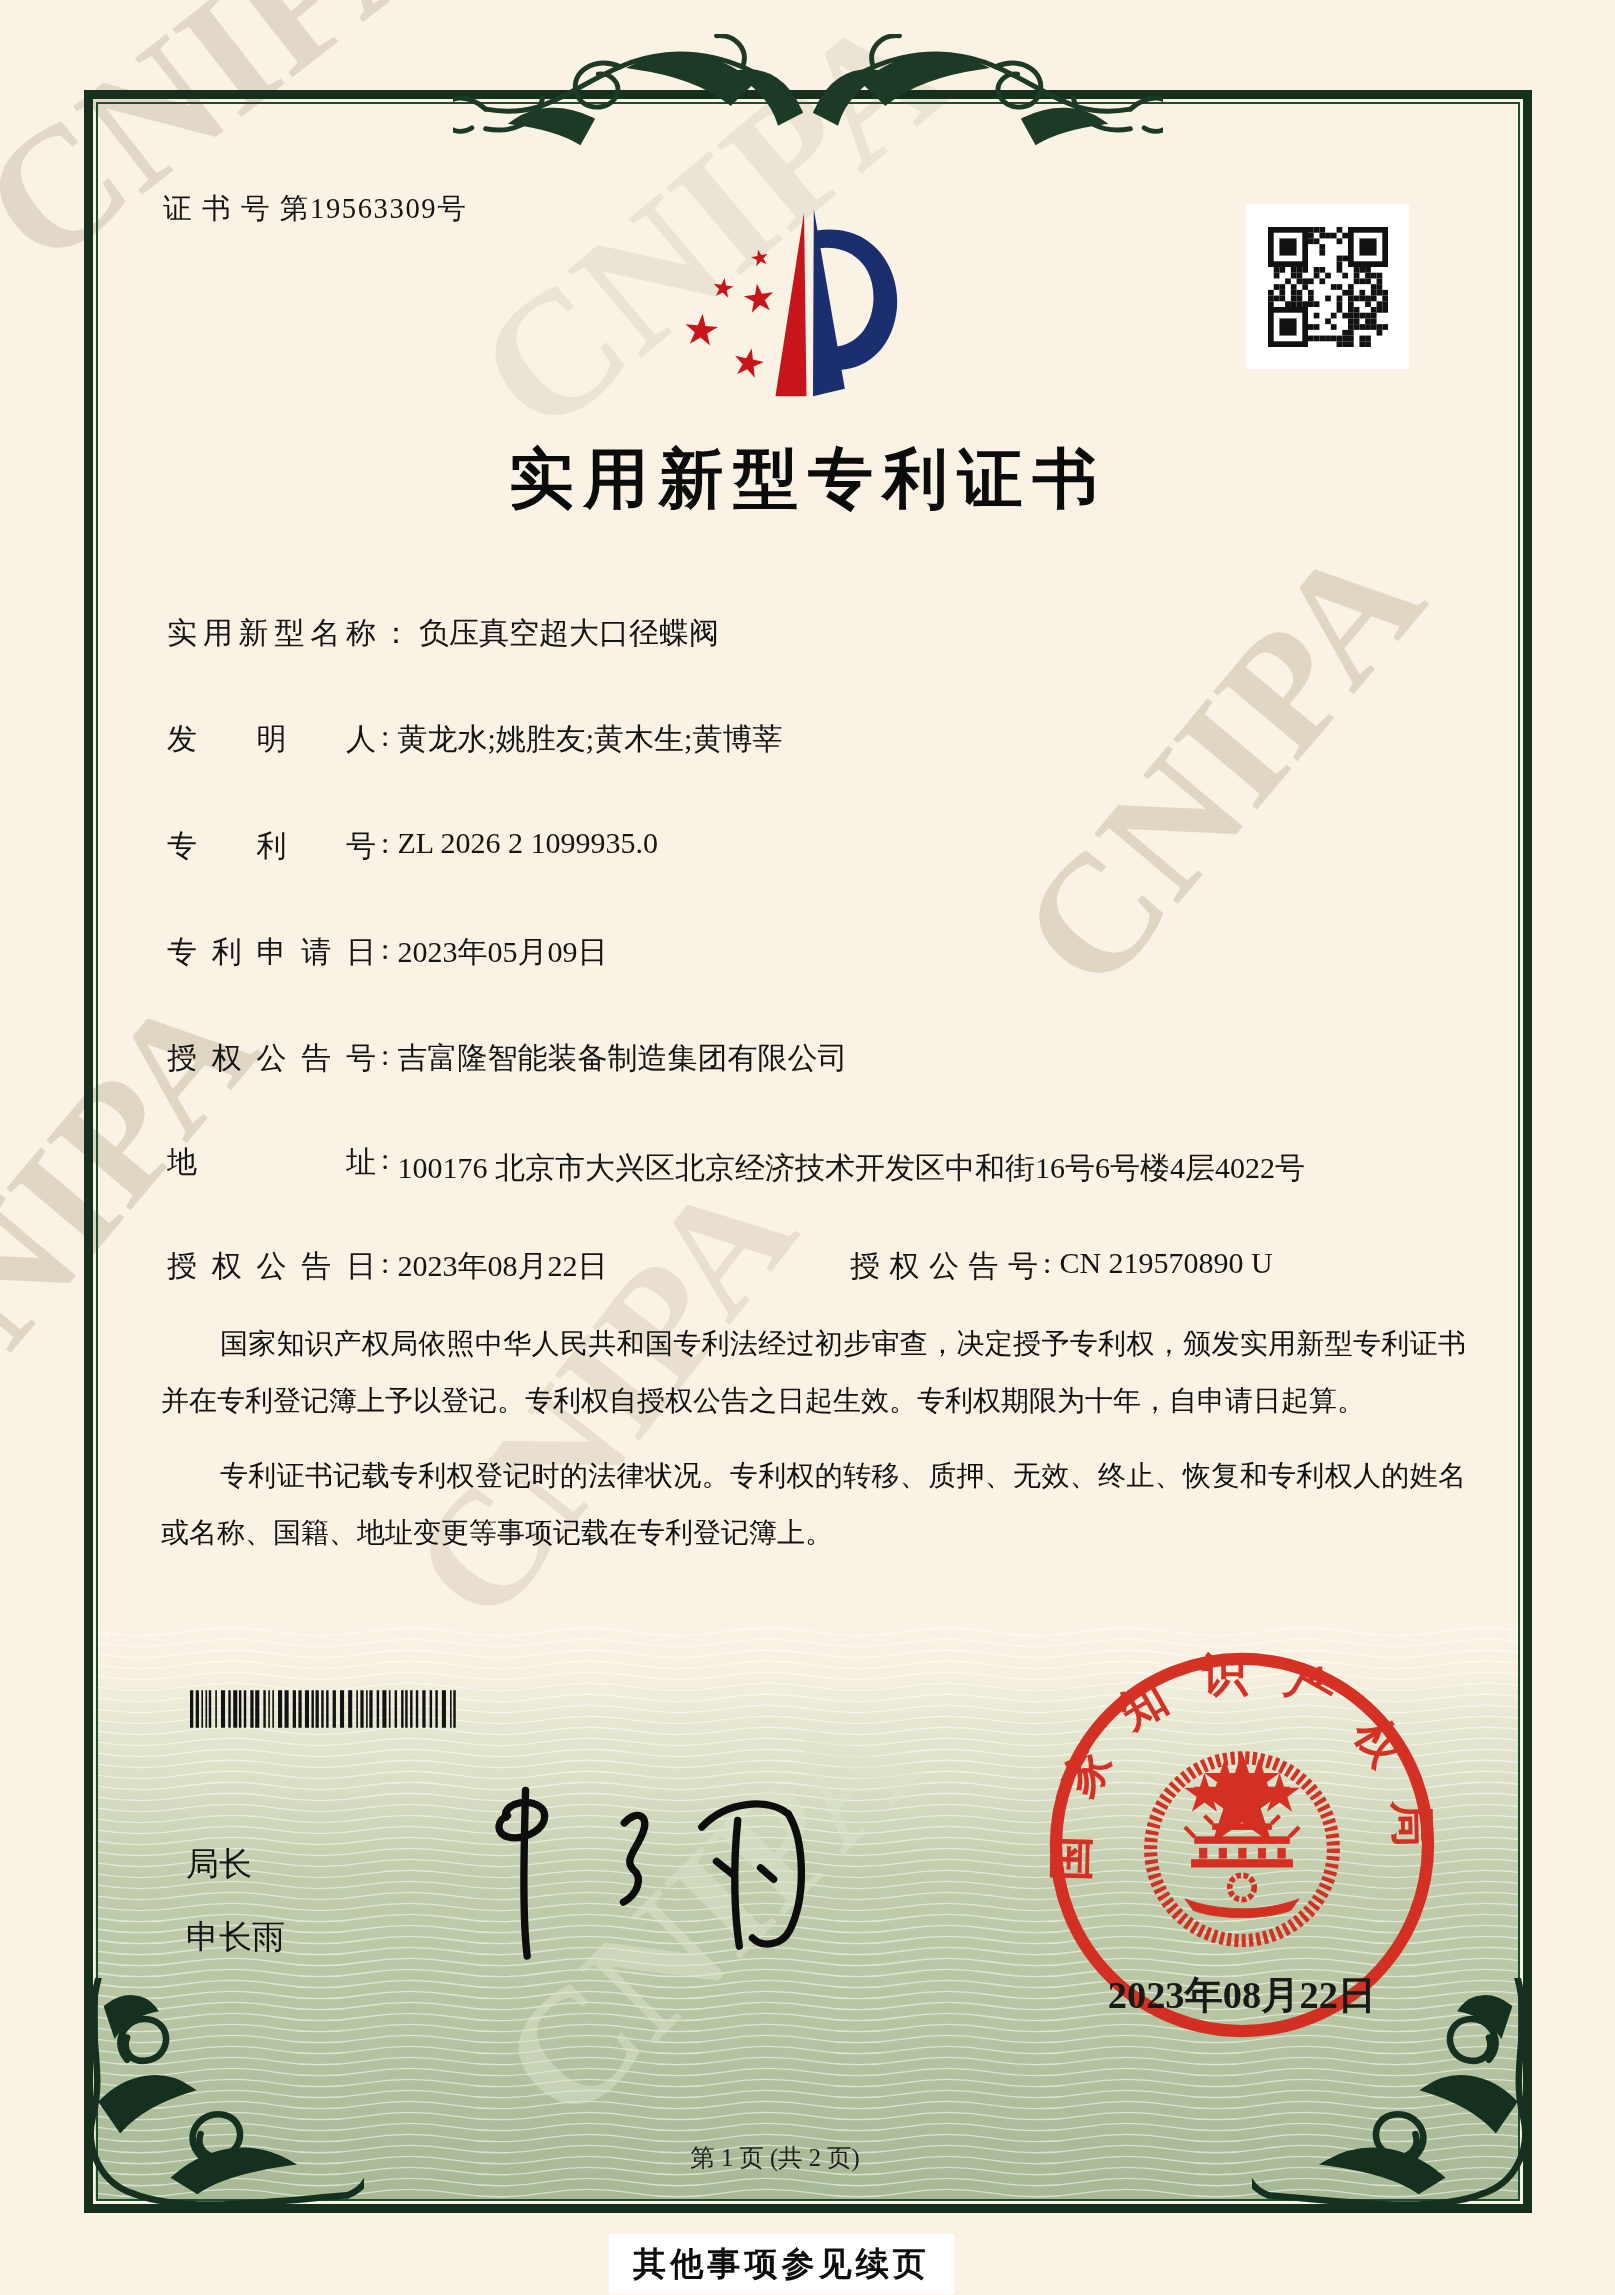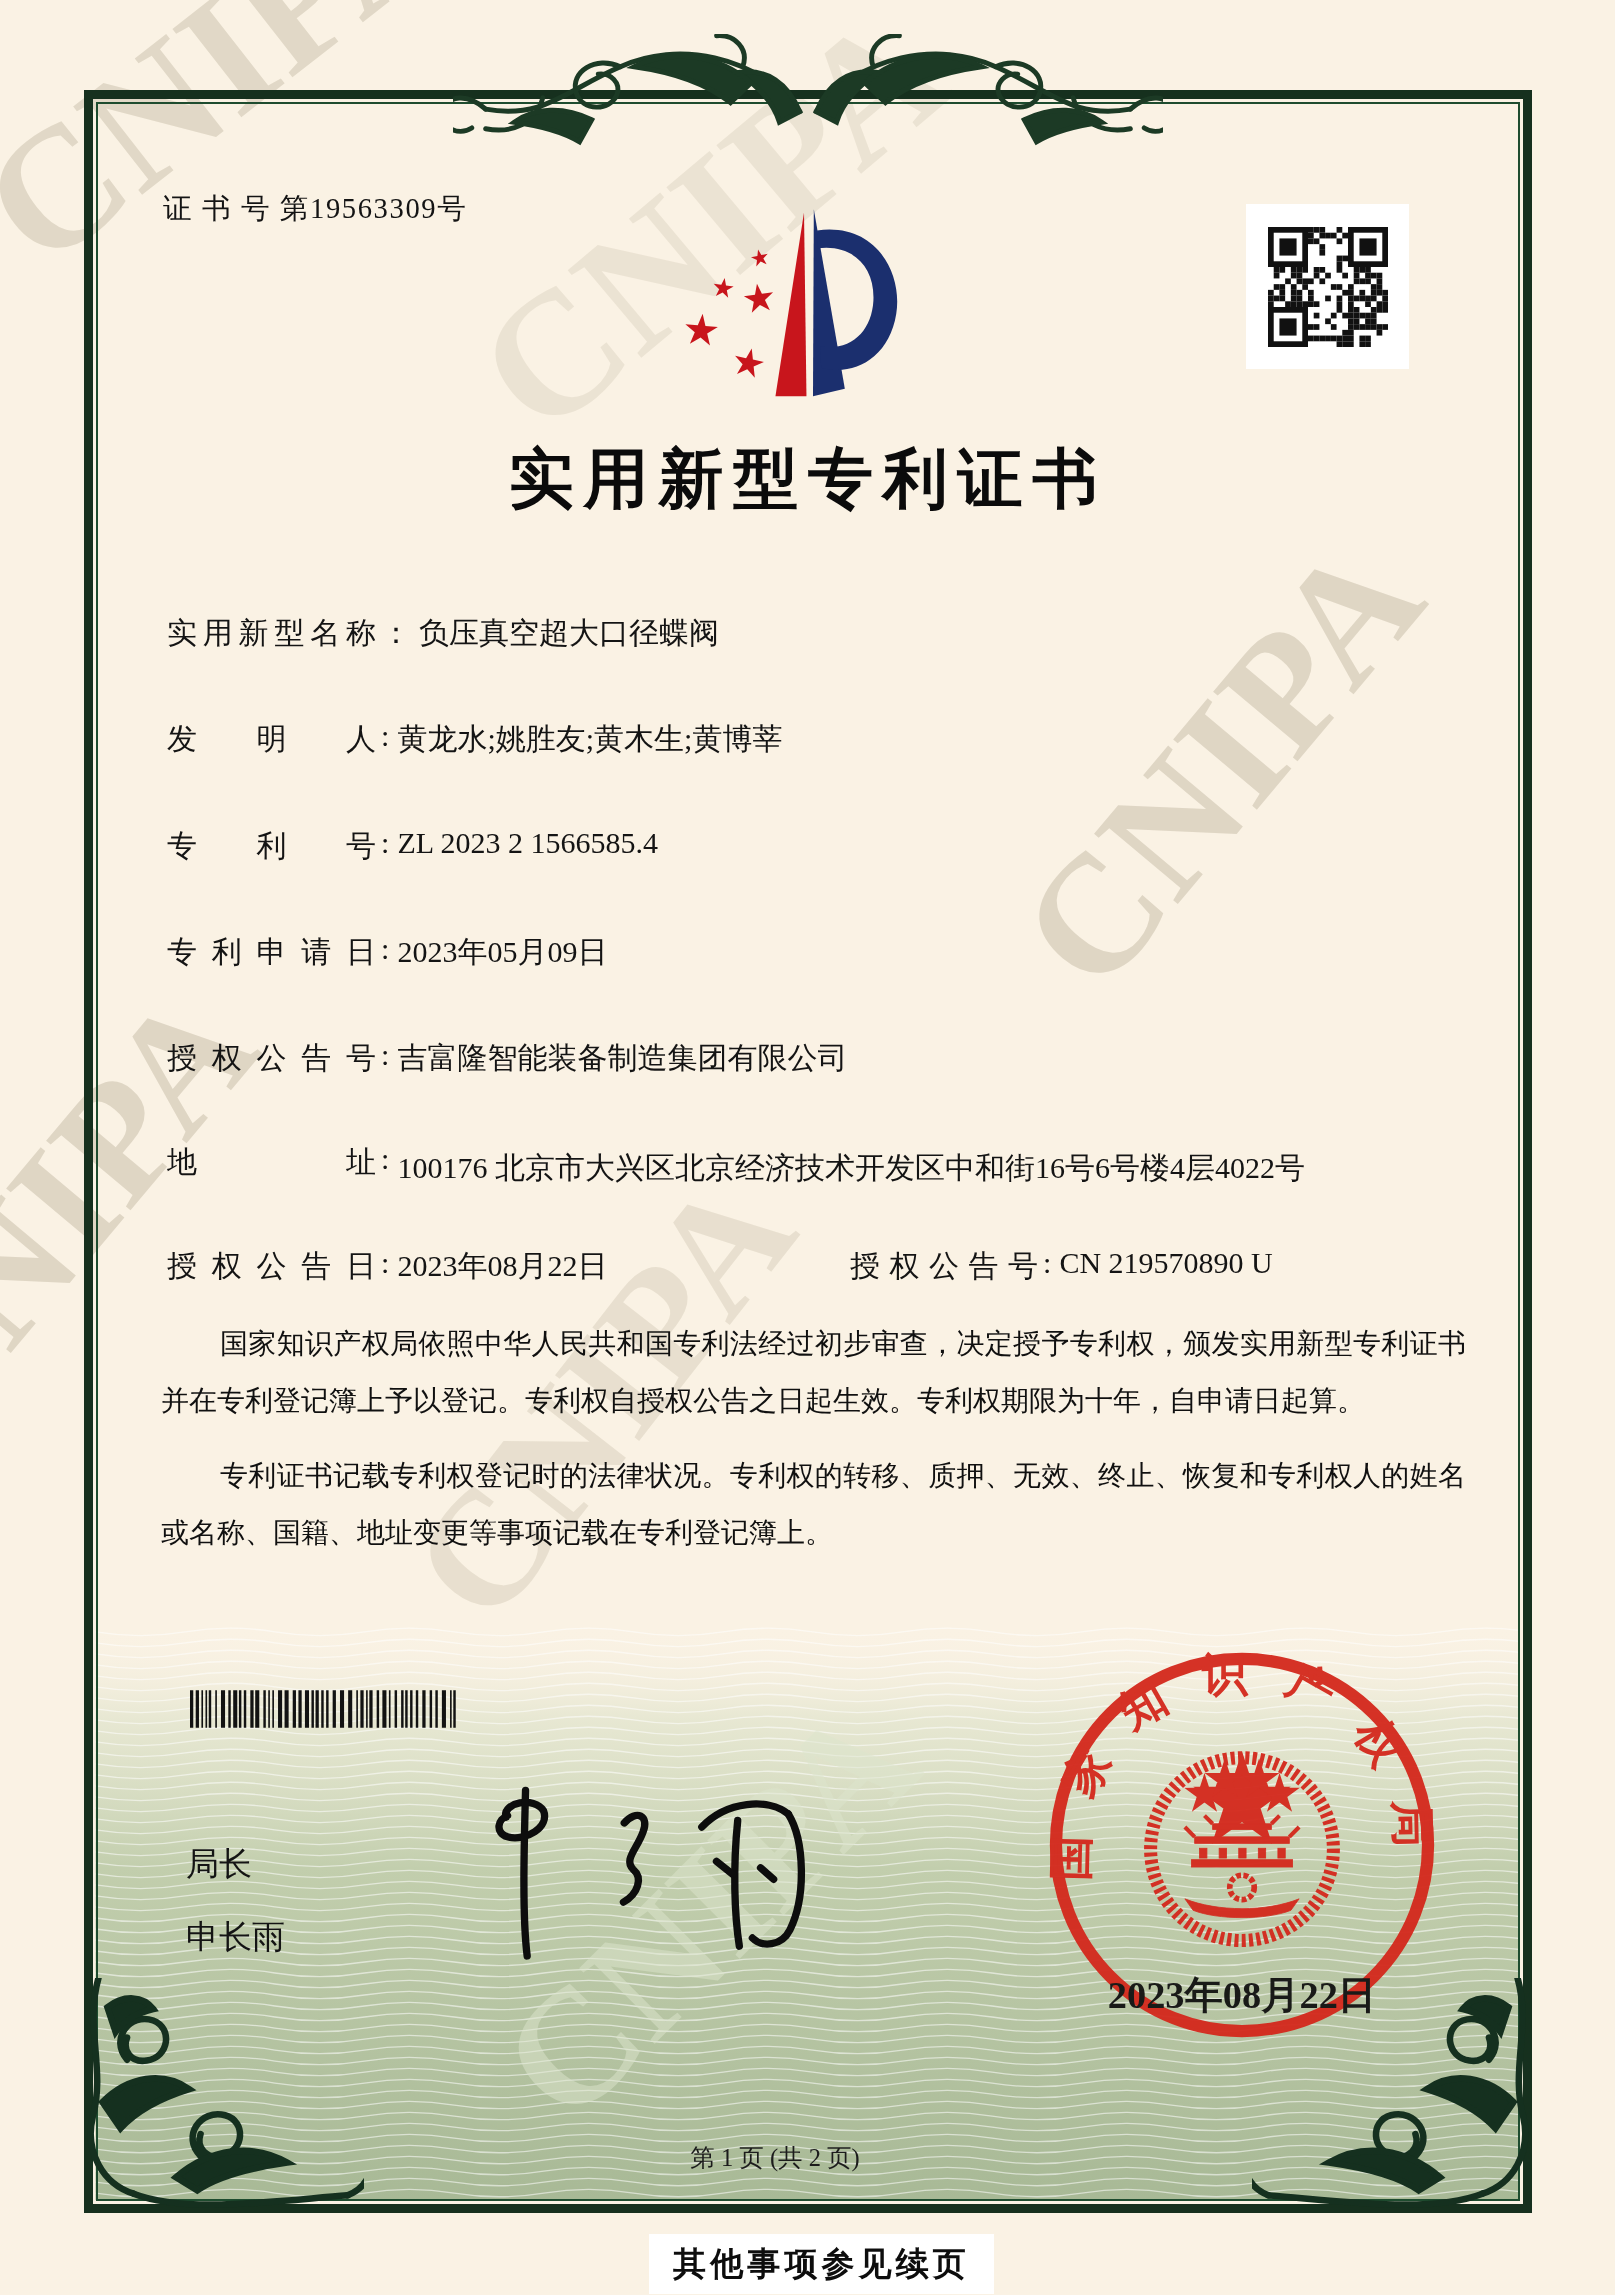--- a/index.html
+++ b/index.html
@@ -66,21 +66,21 @@
     font-family:Liberation Mono, monospace;
   }
   .signature{position:absolute;left:457px;top:1778px;z-index:4}
   .seal{position:absolute;left:1038px;top:1641px;z-index:5}
   .page-info{
     position:absolute;left:0;top:2141px;width:1550px;text-align:center;
     font-size:24.5px;z-index:2;color:#1c1c1c;
   }
   .cont-box{
     position:absolute;left:609px;top:2234px;width:345px;height:60px;background:#ffffff;
-    z-index:2;display:flex;align-items:center;justify-content:center;margin-left:40px;
+    z-index:2;display:flex;align-items:center;justify-content:center;
   }
   .cont-note{font-size:33px;font-weight:700;letter-spacing:4.1px;color:#0d0d0d}
 </style>
 </head>
 <body>
 
 <span class="wm" style="left:-49px;top:-33px;font-size:171px;transform:rotate(-38deg);opacity:.28">CNIPA</span>
 <span class="wm" style="left:441px;top:122px;font-size:175px;transform:rotate(-40deg);opacity:.16">CNIPA</span>
 <span class="wm" style="left:963px;top:669px;font-size:167px;transform:rotate(-50deg);opacity:.30">CNIPA</span>
 <span class="wm" style="left:-204px;top:1118px;font-size:167px;transform:rotate(-50deg);opacity:.30">CNIPA</span>
@@ -372,21 +372,21 @@
 
 <div class="title">实用新型专利证书</div>
 
 <div class="row" style="top:613px">
   <span class="flabel">实用新型名称</span><span class="colon">：</span><span class="fvalue">负压真空超大口径蝶阀</span>
 </div>
 <div class="row" style="top:719px">
   <span class="flabel">发明人</span><span class="colon">:</span><span class="fvalue">黄龙水;姚胜友;黄木生;黄博莘</span>
 </div>
 <div class="row" style="top:826px">
-  <span class="flabel">专利号</span><span class="colon">:</span><span class="fvalue">ZL 2023 2 1566585.4</span>
+  <span class="flabel">专利号</span><span class="colon">:</span><span class="fvalue">ZL 2026 2 1099935.0</span>
 </div>
 <div class="row" style="top:932px">
   <span class="flabel">专利申请日</span><span class="colon">:</span><span class="fvalue">2023年05月09日</span>
 </div>
 <div class="row" style="top:1038px">
   <span class="flabel">授权公告号</span><span class="colon">:</span><span class="fvalue">吉富隆智能装备制造集团有限公司</span>
 </div>
 <div class="row" style="top:1142px">
   <span class="flabel">地址</span><span class="colon">:</span><span class="fvalue wrap">100176 北京市大兴区北京经济技术开发区中和街16号6号楼4层4022号</span>
 </div>

